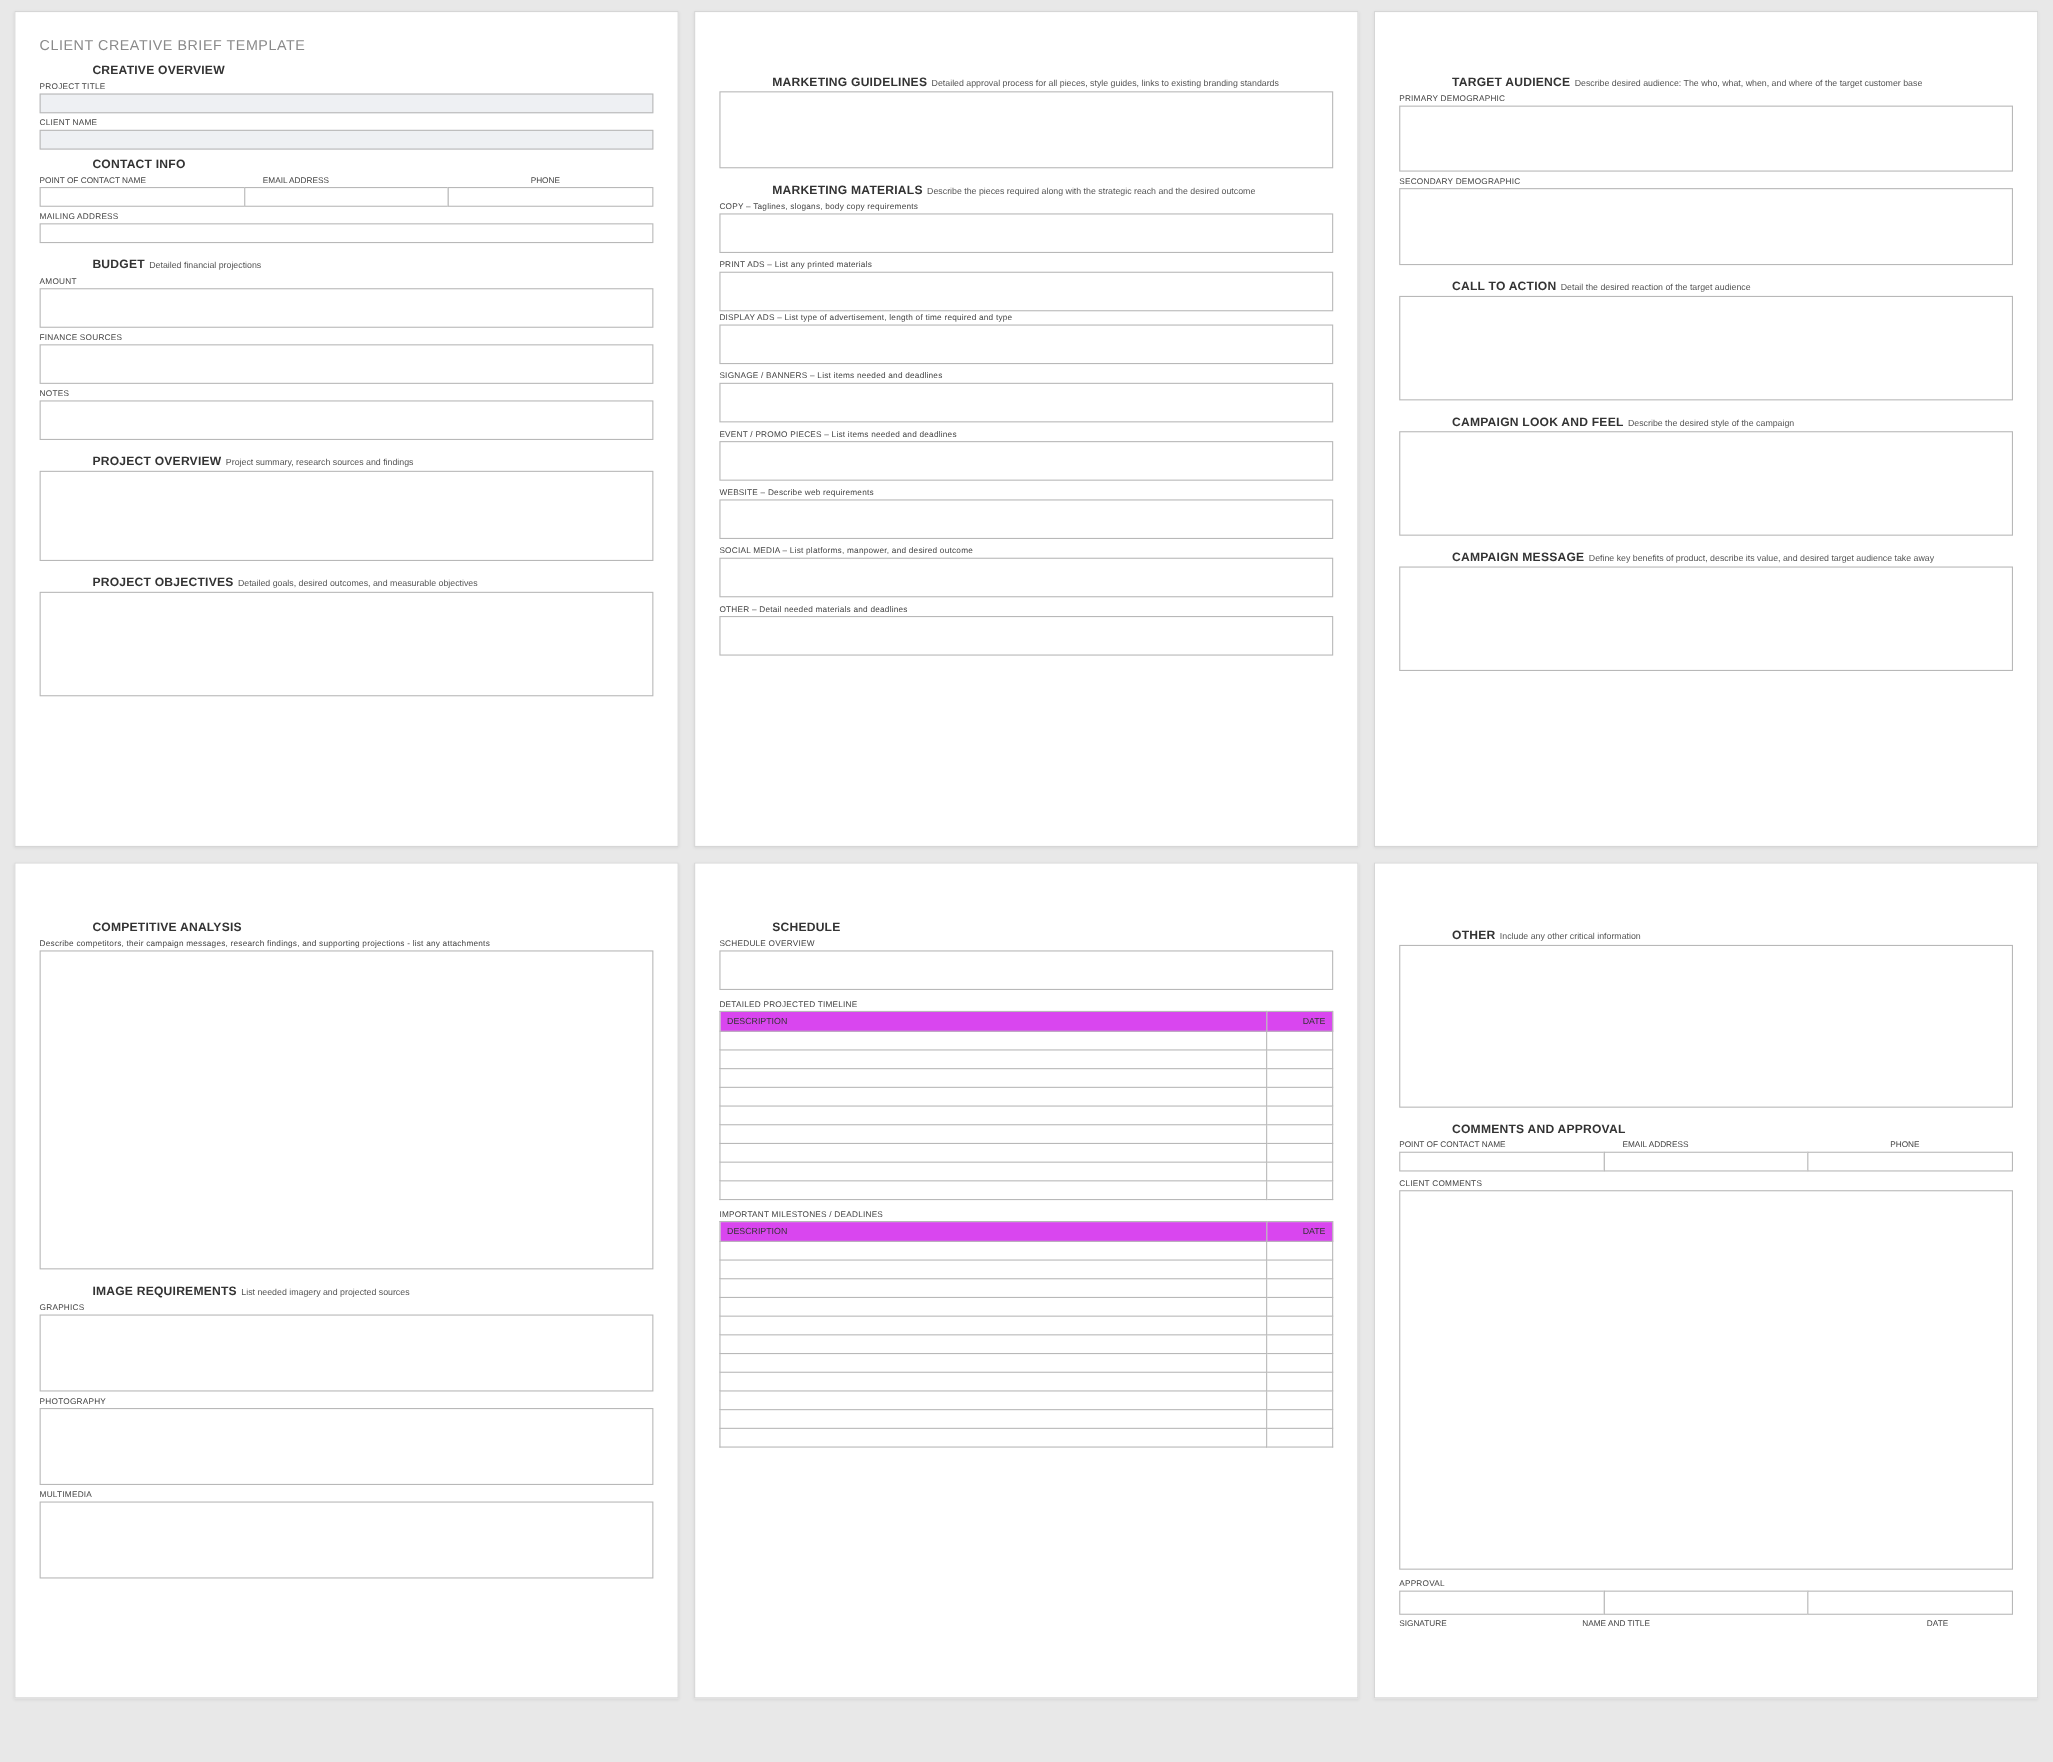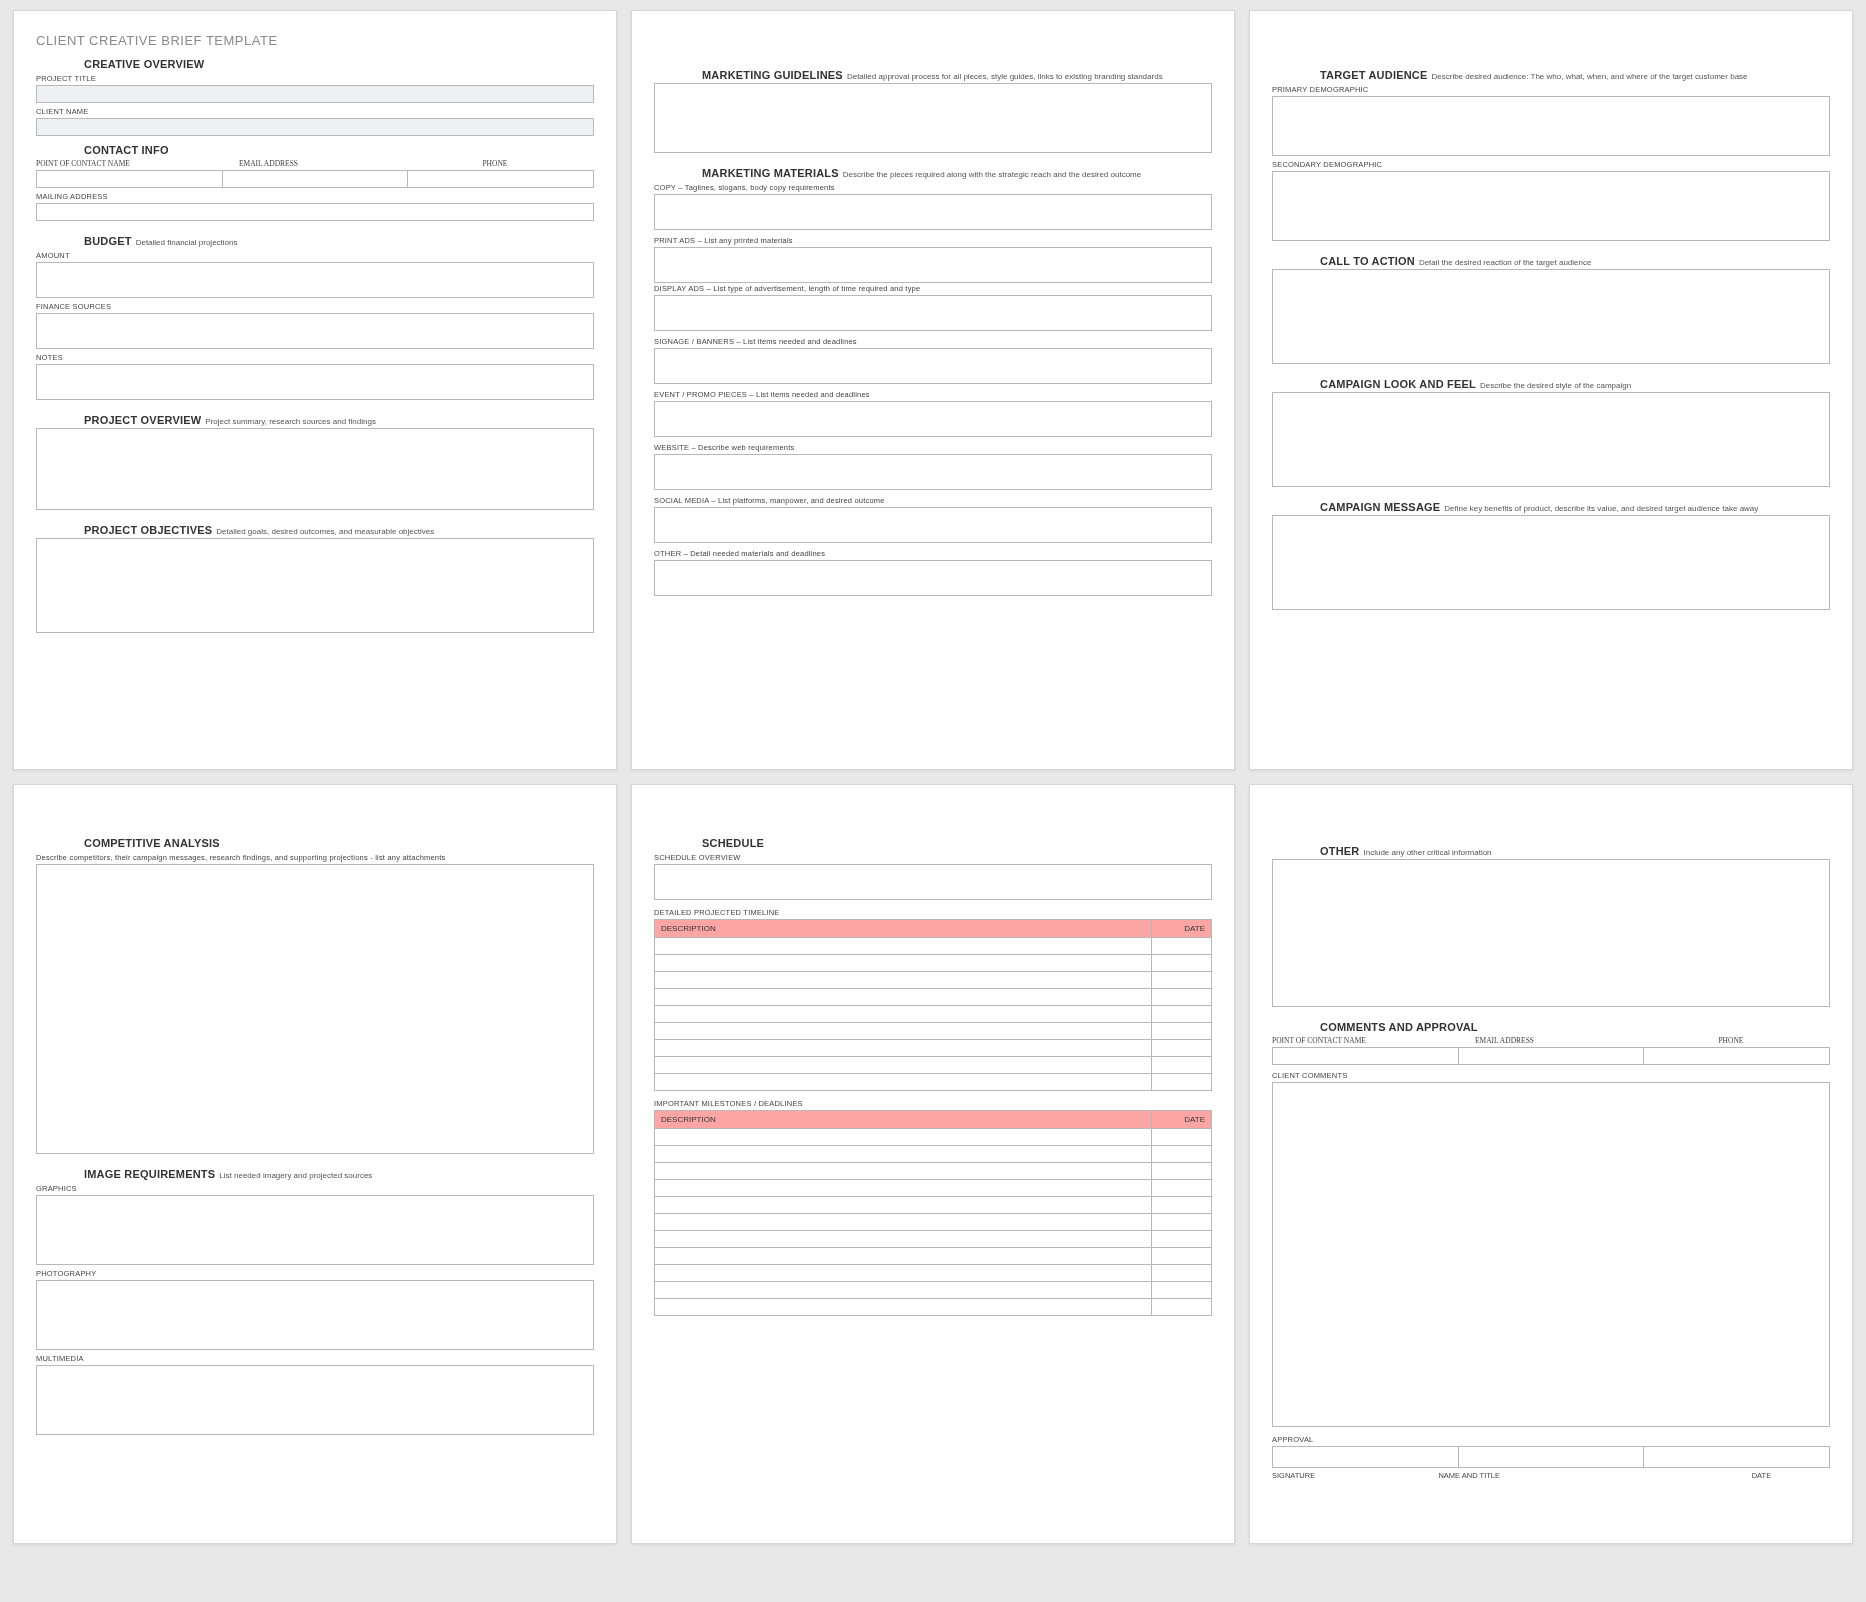--- a/index.html
+++ b/index.html
@@ -78,21 +78,21 @@
   .col-name { flex: 1.6; }
   .col-date { flex: 0.4; }
 
   table.schedule {
     width: 100%;
     border-collapse: collapse;
     margin-top: 2px;
     font-size: 8px;
   }
   table.schedule th {
-    background: #fca5a5;
+    background: #d946ef;
     border: 1px solid #b8b8b8;
     padding: 4px 6px;
     font-weight: normal;
     color: #333;
   }
   table.schedule th.desc { text-align: left; }
   table.schedule th.date { text-align: right; width: 60px; }
   table.schedule td {
     border: 1px solid #b8b8b8;
     height: 17px;
@@ -108,21 +108,20 @@
   }
   .signature-labels .s1 { flex: 0.85; }
   .signature-labels .s2 { flex: 1.6; }
   .signature-labels .s3 { flex: 0.4; text-align: left; }
 
   .contact-row-labels {
     display: flex;
     font-size: 7.5px;
     color: #444;
     margin-top: 3px;
-    font-family: Liberation Serif, serif;
   }
   .contact-row-labels .l1 { flex: 1; }
   .contact-row-labels .l2 { flex: 1.2; }
   .contact-row-labels .l3 { flex: 0.55; }
 
   .section-row { display: flex; align-items: baseline; margin-top: 8px; }
 </style>
 </head>
 <body>
 

